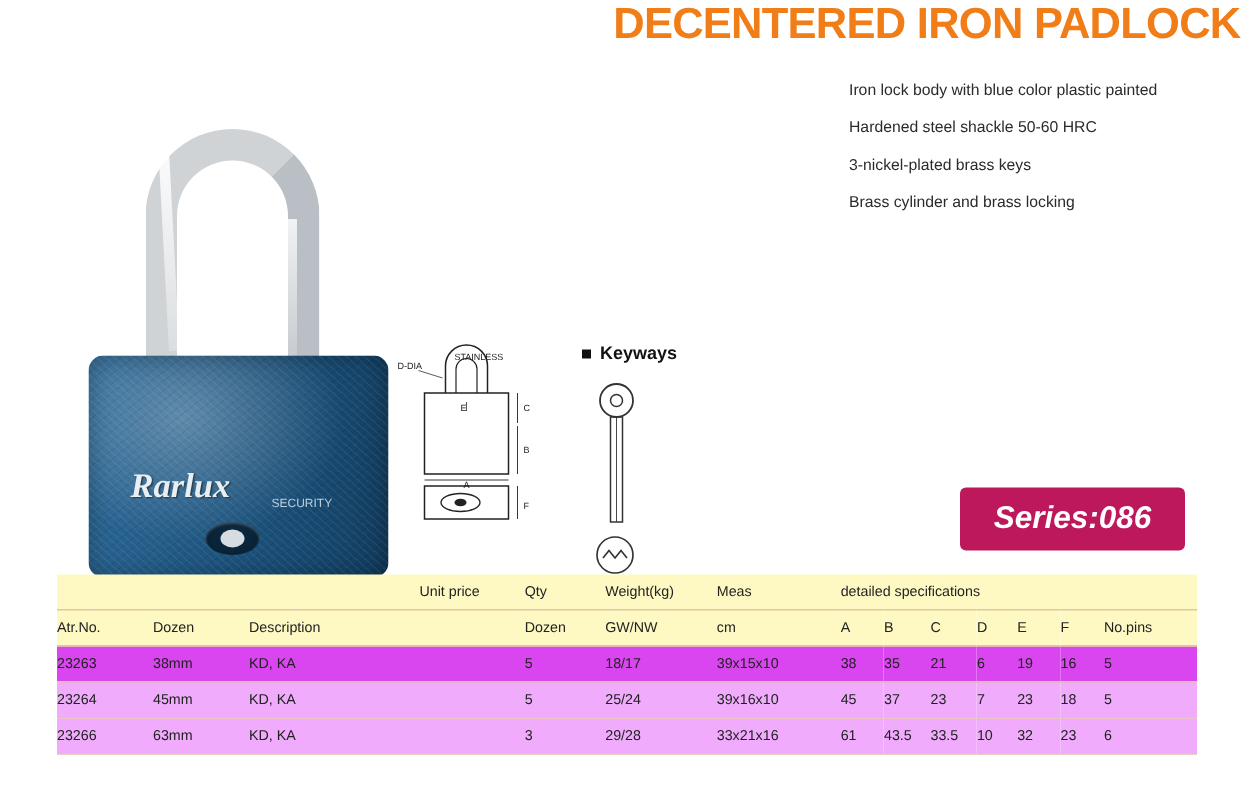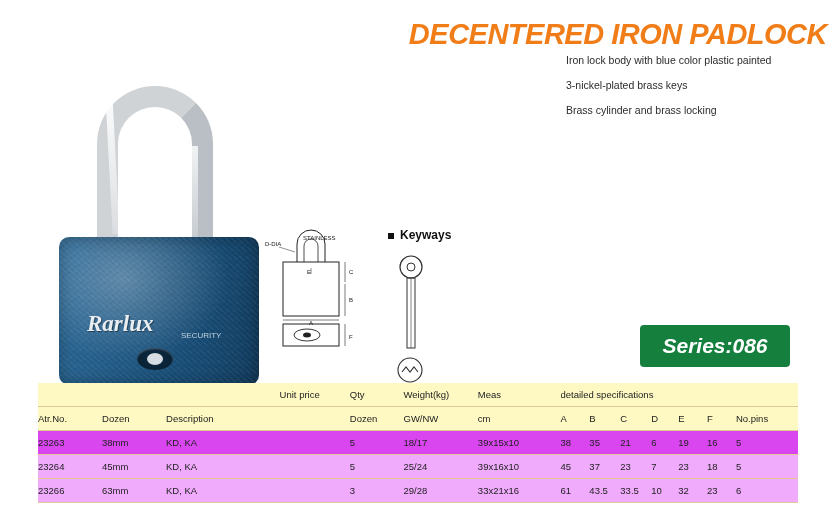--- a/index.html
+++ b/index.html
@@ -11,25 +11,24 @@
     height: 524px;
     background: #ffffff;
     font-family: "Liberation Sans", sans-serif;
     overflow: hidden;
     position: relative;
   }
 
   
   .title {
     position: absolute;
-    top: 18px;
+    top: 0;
     right: 10px;
     font-size: 29px;
     font-weight: bold;
-    font-style: italic;
     color: #f07d18;
     letter-spacing: -0.5px;
     text-align: right;
     white-space: nowrap;
   }
   .features {
     position: absolute;
     top: 48px;
     left: 566px;
     width: 270px;
@@ -41,21 +40,21 @@
     white-space: nowrap;
   }
 
   
   .series-badge {
     position: absolute;
     left: 640px;
     top: 325px;
     width: 150px;
     height: 42px;
-    background: #15803d;
+    background: #be185d;
     border-radius: 4px;
     display: flex;
     align-items: center;
     justify-content: center;
     color: #ffffff;
     font-size: 21px;
     font-weight: bold;
     font-style: italic;
   }
 
@@ -238,20 +237,21 @@
   td.c { text-align: center; }
   .detailed-head { text-align: center; }
 </style>
 </head>
 <body>
 
 <div class="title">DECENTERED IRON PADLOCK</div>
 
 <div class="features">
   <div class="feature-line">Iron lock body with blue color plastic painted</div>
+  <div class="feature-line">Hardened steel shackle 50-60 HRC</div>
   <div class="feature-line">3-nickel-plated brass keys</div>
   <div class="feature-line">Brass cylinder and brass locking</div>
 </div>
 
 <div class="series-badge">Series:086</div>
 
 <div class="padlock">
   <div class="shackle"></div>
   <div class="shackle-hl"></div>
   <div class="shackle-hl2"></div>

